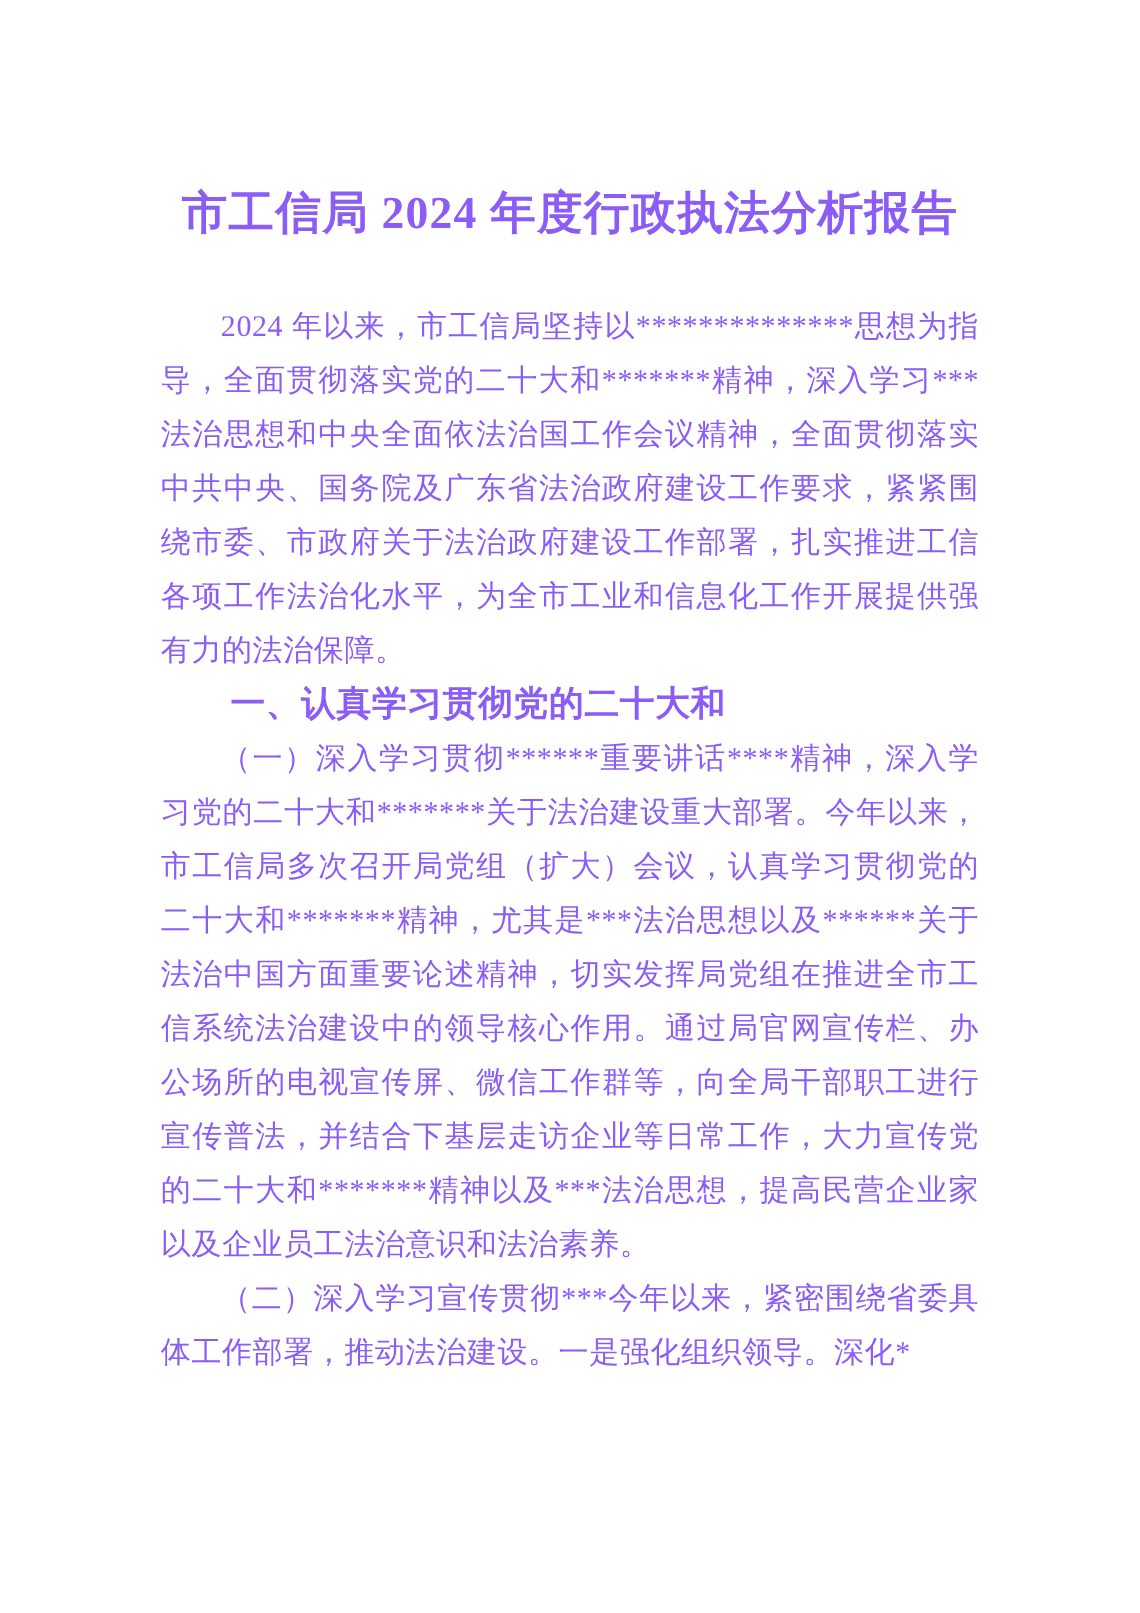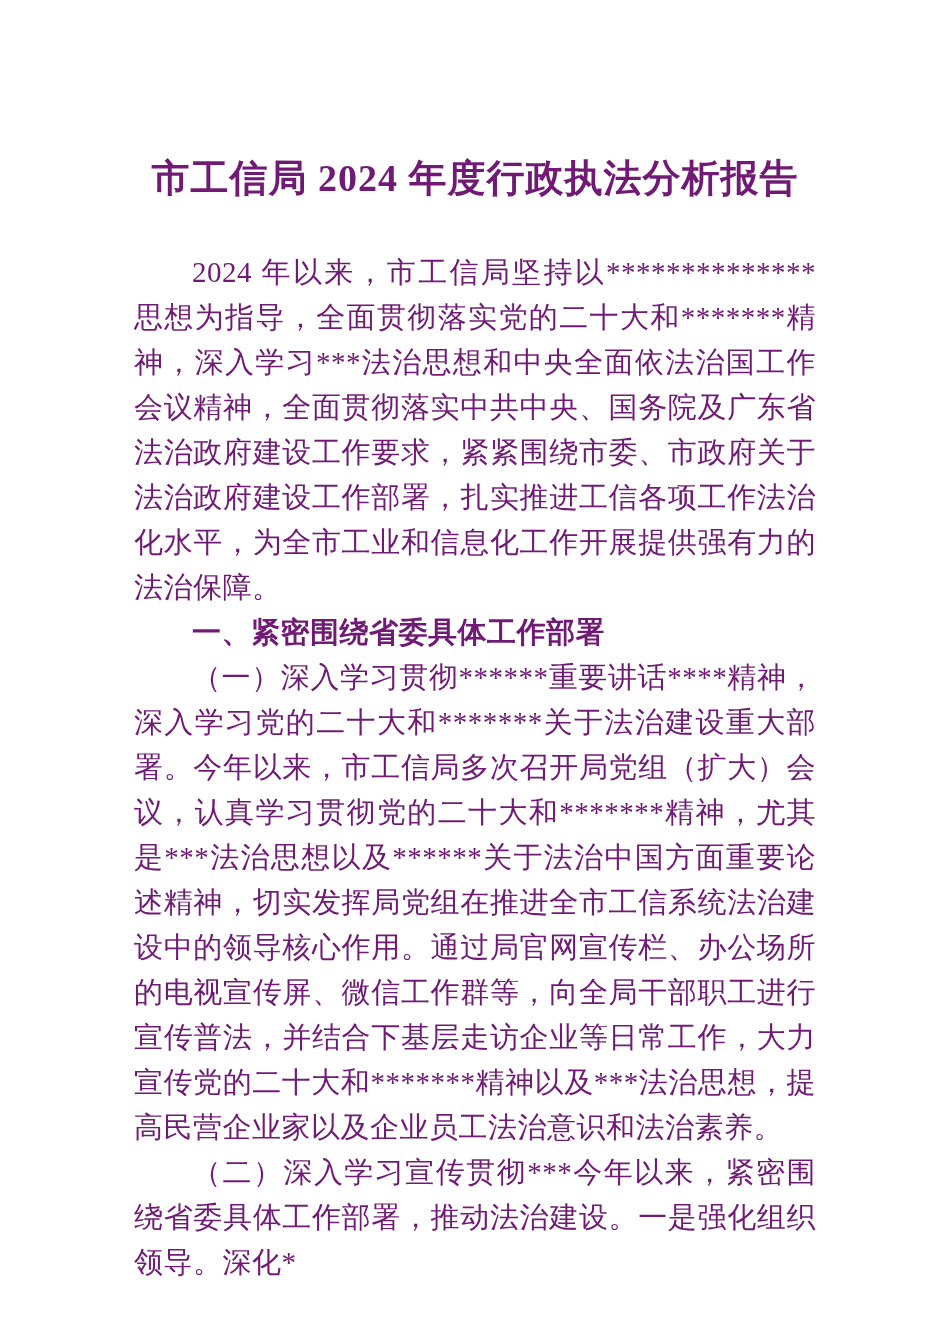--- a/index.html
+++ b/index.html
@@ -7,39 +7,39 @@
     padding: 0;
     background: #ffffff;
   }
   .page {
     position: relative;
     width: 882px;
     height: 1344px;
     margin: 0 auto;
     background: #ffffff;
     overflow: hidden;
-    color: #701a75;
+    color: #8b5cf6;
     font-family: "Liberation Serif", "DejaVu Serif", serif;
   }
   .content {
     width: 682px;
     margin: 0 auto;
     padding-top: 150px;
   }
   .doc-title {
     margin: 0 0 44px 0;
     font-size: 38px;
     font-weight: bold;
     line-height: 56px;
     text-align: center;
     letter-spacing: 1px;
   }
   .para {
     margin: 0;
-    font-size: 29px;
+    font-size: 25px;
     line-height: 45px;
     text-align: justify;
     text-indent: 2em;
     letter-spacing: 0.5px;
     word-break: break-all;
   }
   .heading {
     margin: 0;
     font-size: 29px;
     line-height: 45px;
@@ -50,19 +50,19 @@
 </style>
 </head>
 <body>
 
 <div class="page">
   <div class="content">
     <h1 class="doc-title">市工信局 2024 年度行政执法分析报告</h1>
 
     <p class="para">2024 年以来，市工信局坚持以**************思想为指导，全面贯彻落实党的二十大和*******精神，深入学习***法治思想和中央全面依法治国工作会议精神，全面贯彻落实中共中央、国务院及广东省法治政府建设工作要求，紧紧围绕市委、市政府关于法治政府建设工作部署，扎实推进工信各项工作法治化水平，为全市工业和信息化工作开展提供强有力的法治保障。</p>
 
-    <h2 class="heading">一、紧密围绕省委具体工作部署</h2>
+    <h2 class="heading">一、认真学习贯彻党的二十大和</h2>
 
     <p class="para">（一）深入学习贯彻******重要讲话****精神，深入学习党的二十大和*******关于法治建设重大部署。今年以来，市工信局多次召开局党组（扩大）会议，认真学习贯彻党的二十大和*******精神，尤其是***法治思想以及******关于法治中国方面重要论述精神，切实发挥局党组在推进全市工信系统法治建设中的领导核心作用。通过局官网宣传栏、办公场所的电视宣传屏、微信工作群等，向全局干部职工进行宣传普法，并结合下基层走访企业等日常工作，大力宣传党的二十大和*******精神以及***法治思想，提高民营企业家以及企业员工法治意识和法治素养。</p>
 
     <p class="para">（二）深入学习宣传贯彻***今年以来，紧密围绕省委具体工作部署，推动法治建设。一是强化组织领导。深化*</p>
   </div>
 </div>
 
 </body></html>

